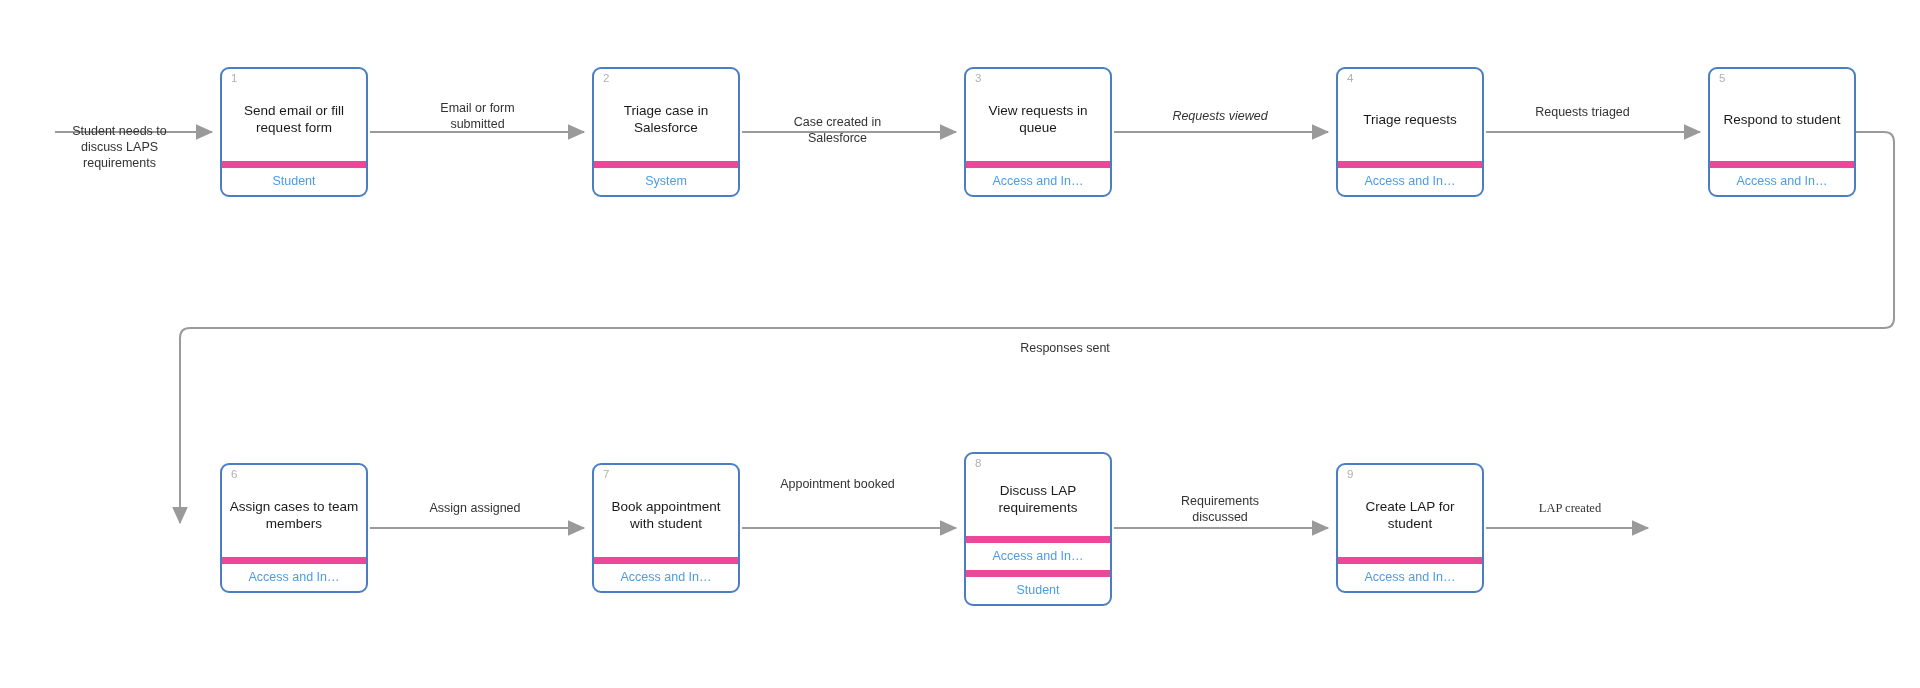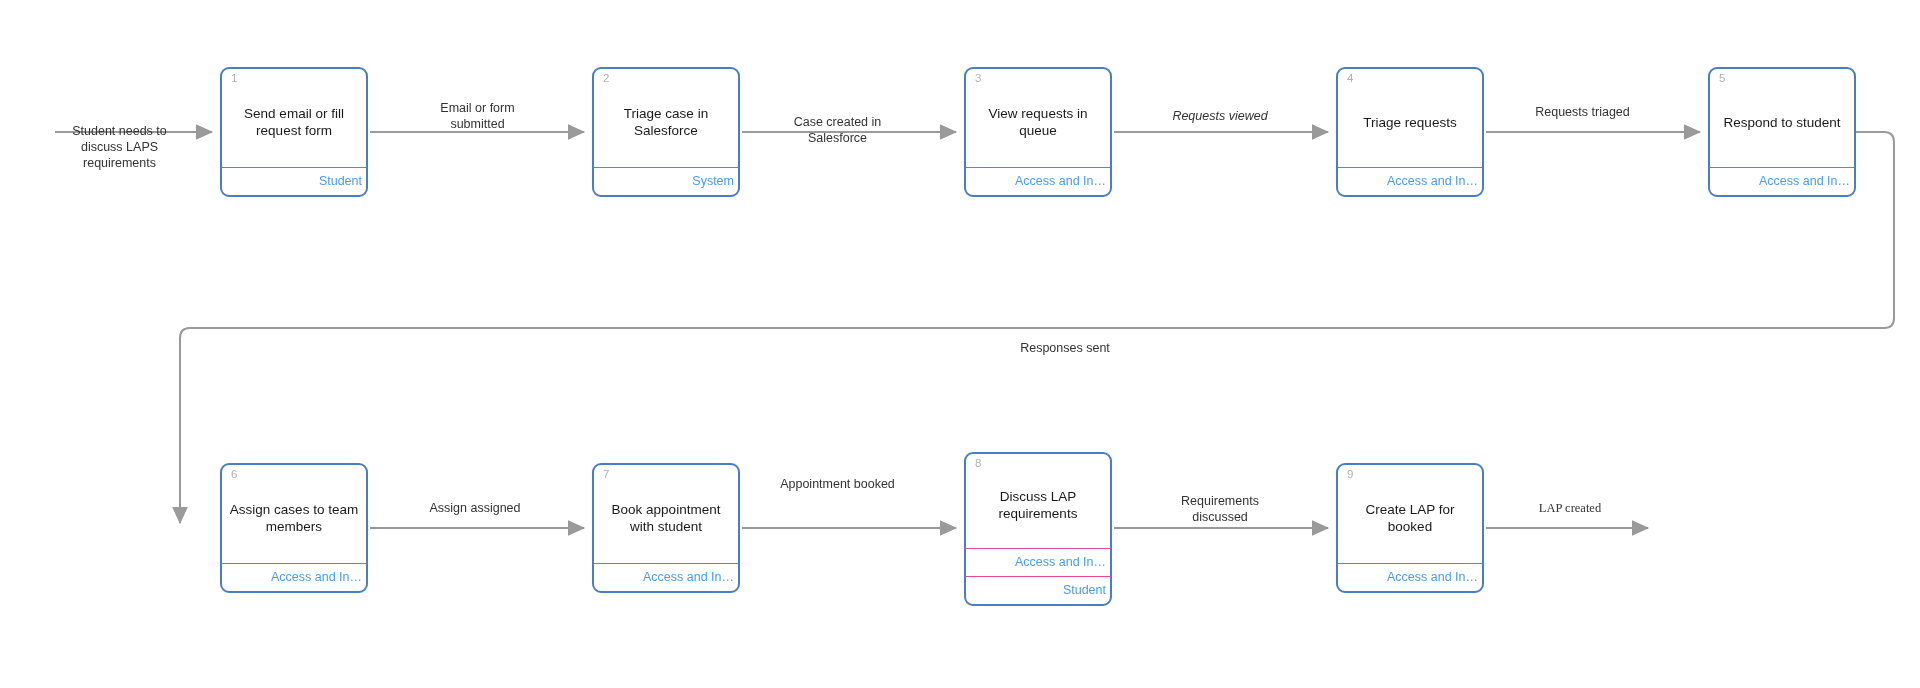--- a/index.html
+++ b/index.html
@@ -54,22 +54,22 @@
     justify-content: center;
     text-align: center;
     font-size: 13.5px;
     line-height: 17px;
     color: #1a1a1a;
     padding: 14px 7px 6px 7px;
     box-sizing: border-box;
   }
   .node-foot {
     flex: 0 0 auto;
-    border-top: 1px solid #ec4899;
-    text-align: right;
+    border-top: 7px solid #ec4899;
+    text-align: center;
     font-size: 12.5px;
     line-height: 16px;
     color: #4a9ce8;
     padding: 5px 4px 6px 4px;
     white-space: nowrap;
     overflow: hidden;
   }
   
   .edge-label {
     position: absolute;
@@ -175,17 +175,17 @@
 
   <div class="node" style="left:964px; top:452px; width:148px; height:154px;">
     <div class="node-num">8</div>
     <div class="node-title">Discuss LAP requirements</div>
     <div class="node-foot">Access and In…</div>
     <div class="node-foot">Student</div>
   </div>
 
   <div class="node" style="left:1336px; top:463px; width:148px; height:130px;">
     <div class="node-num">9</div>
-    <div class="node-title">Create LAP for booked</div>
+    <div class="node-title">Create LAP for student</div>
     <div class="node-foot">Access and In…</div>
   </div>
 
 </div>
 
 </body></html>

